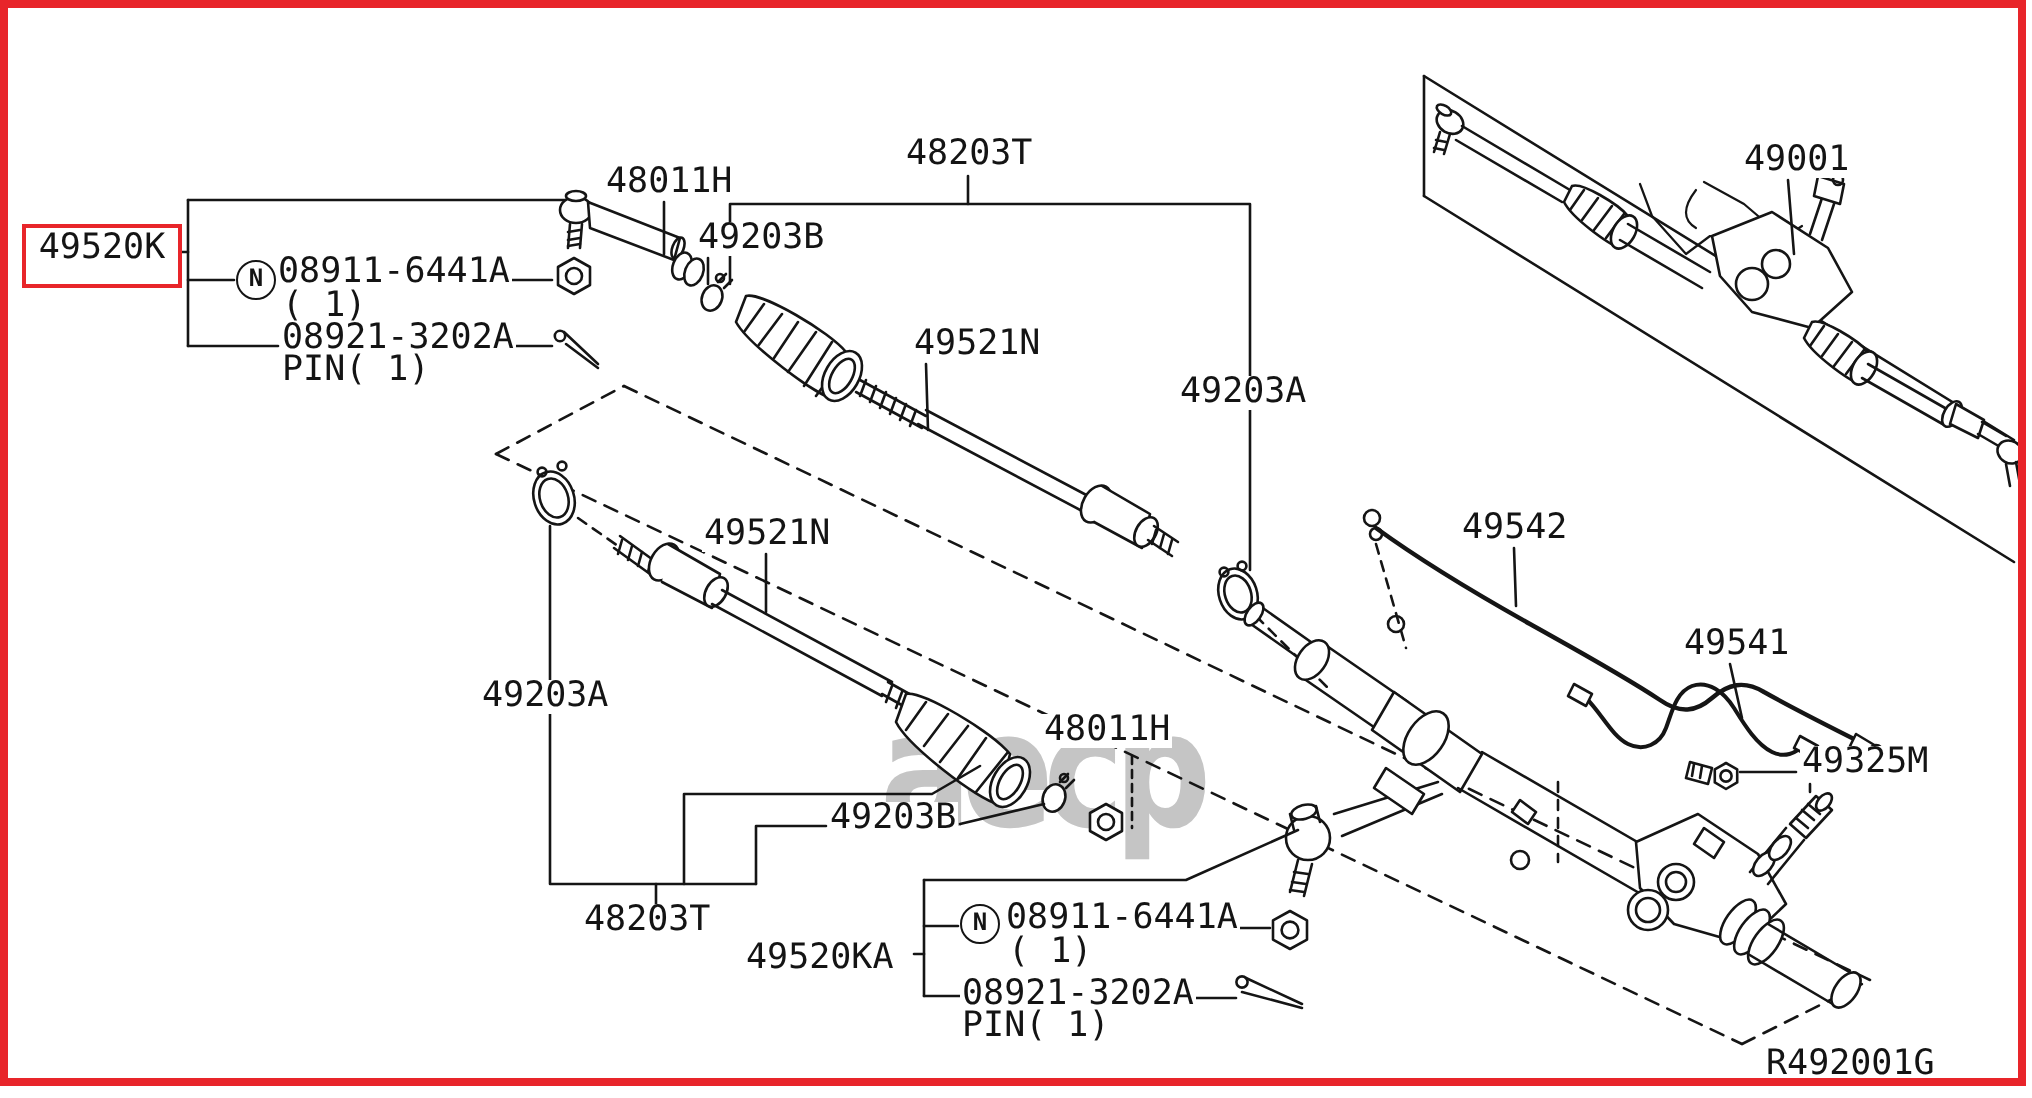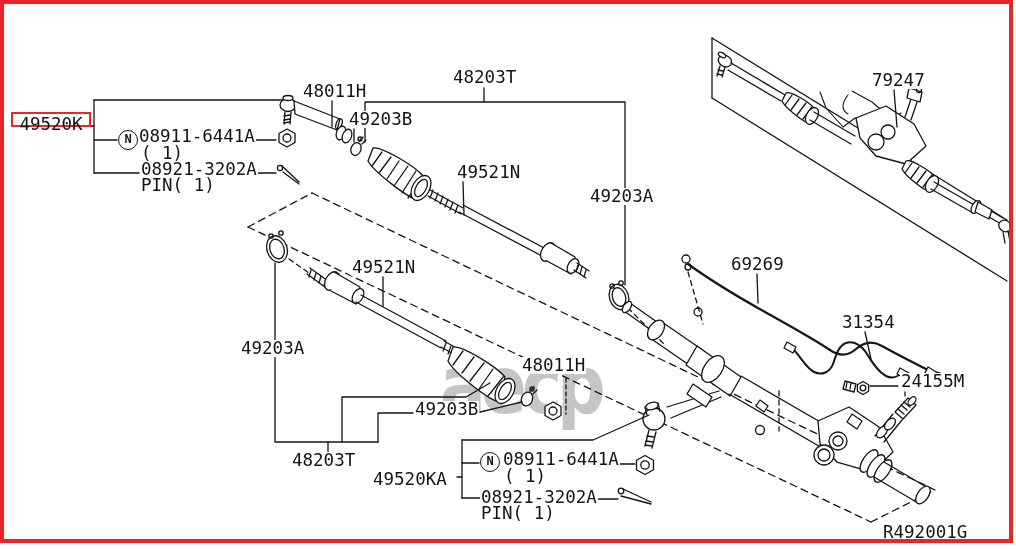--- a/index.html
+++ b/index.html
@@ -9,21 +9,21 @@
          box-sizing:border-box;pointer-events:none;z-index:5;}
   .watermark{position:absolute;left:440px;top:346px;z-index:1;
              font-family:"DejaVu Sans",sans-serif;font-weight:bold;font-size:80px;line-height:1;
              color:#c5c5c5;letter-spacing:-6px;transform:scaleX(.85);transform-origin:left top;}
   svg.art{position:absolute;left:0;top:0;z-index:2;}
   .lbl{position:absolute;z-index:3;font-size:17.5px;line-height:17px;color:#141414;
        background:#fff;white-space:pre;padding:0 1px;}
   .ncircle{position:absolute;z-index:3;width:20px;height:20px;border:1.8px solid #141414;
            border-radius:50%;box-sizing:border-box;background:#fff;text-align:center;
            font-size:12px;line-height:16px;font-weight:bold;color:#141414;}
-  .hotbox{position:absolute;left:11px;top:112px;width:80px;height:15px;z-index:4;
+  .hotbox{position:absolute;left:11px;top:112px;width:80px;height:32px;z-index:4;
           border:2.5px solid #e8252a;box-sizing:border-box;background:#fff;text-align:center;
           font-size:17.5px;line-height:20px;color:#141414;}
   .drawnum{background:transparent;z-index:6;}
 </style>
 </head>
 <body>
 
 <div class="stage">
 
   <div class="watermark">aecp</div>
@@ -267,24 +267,24 @@
     </g>
   </svg>
 
   <div class="hotbox">49520K</div>
 
   <div class="lbl" style="left:302px;top:83px">48011H</div>
   <div class="lbl" style="left:348px;top:111px">49203B</div>
   <div class="lbl" style="left:452px;top:69px">48203T</div>
   <div class="lbl" style="left:456px;top:164px">49521N</div>
   <div class="lbl" style="left:589px;top:188px">49203A</div>
-  <div class="lbl" style="left:871px;top:72px">79247</div>
-  <div class="lbl" style="left:730px;top:256px">69269</div>
-  <div class="lbl" style="left:841px;top:314px">31354</div>
-  <div class="lbl" style="left:900px;top:373px">24155M</div>
+  <div class="lbl" style="left:871px;top:72px">49001</div>
+  <div class="lbl" style="left:730px;top:256px">49542</div>
+  <div class="lbl" style="left:841px;top:314px">49541</div>
+  <div class="lbl" style="left:900px;top:373px">49325M</div>
   <div class="lbl" style="left:351px;top:259px">49521N</div>
   <div class="lbl" style="left:240px;top:340px">49203A</div>
   <div class="lbl" style="left:521px;top:357px">48011H</div>
   <div class="lbl" style="left:414px;top:401px">49203B</div>
   <div class="lbl" style="left:291px;top:452px">48203T</div>
   <div class="lbl" style="left:372px;top:471px">49520KA</div>
 
   <div class="ncircle" style="left:118px;top:130px">N</div>
   <div class="lbl" style="left:138px;top:128px">08911-6441A</div>
   <div class="lbl" style="left:140px;top:145px">( 1)</div>

